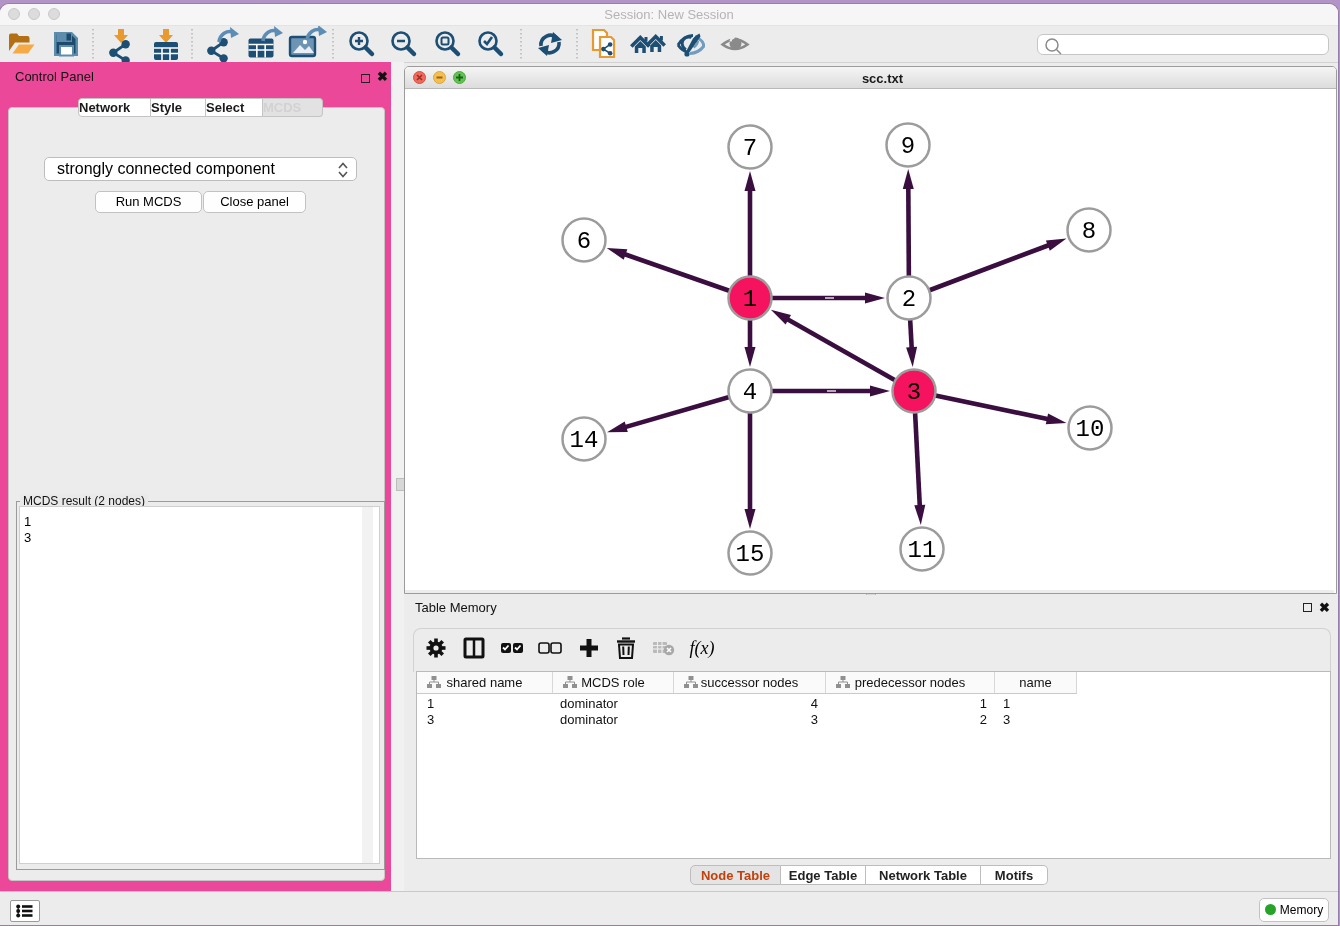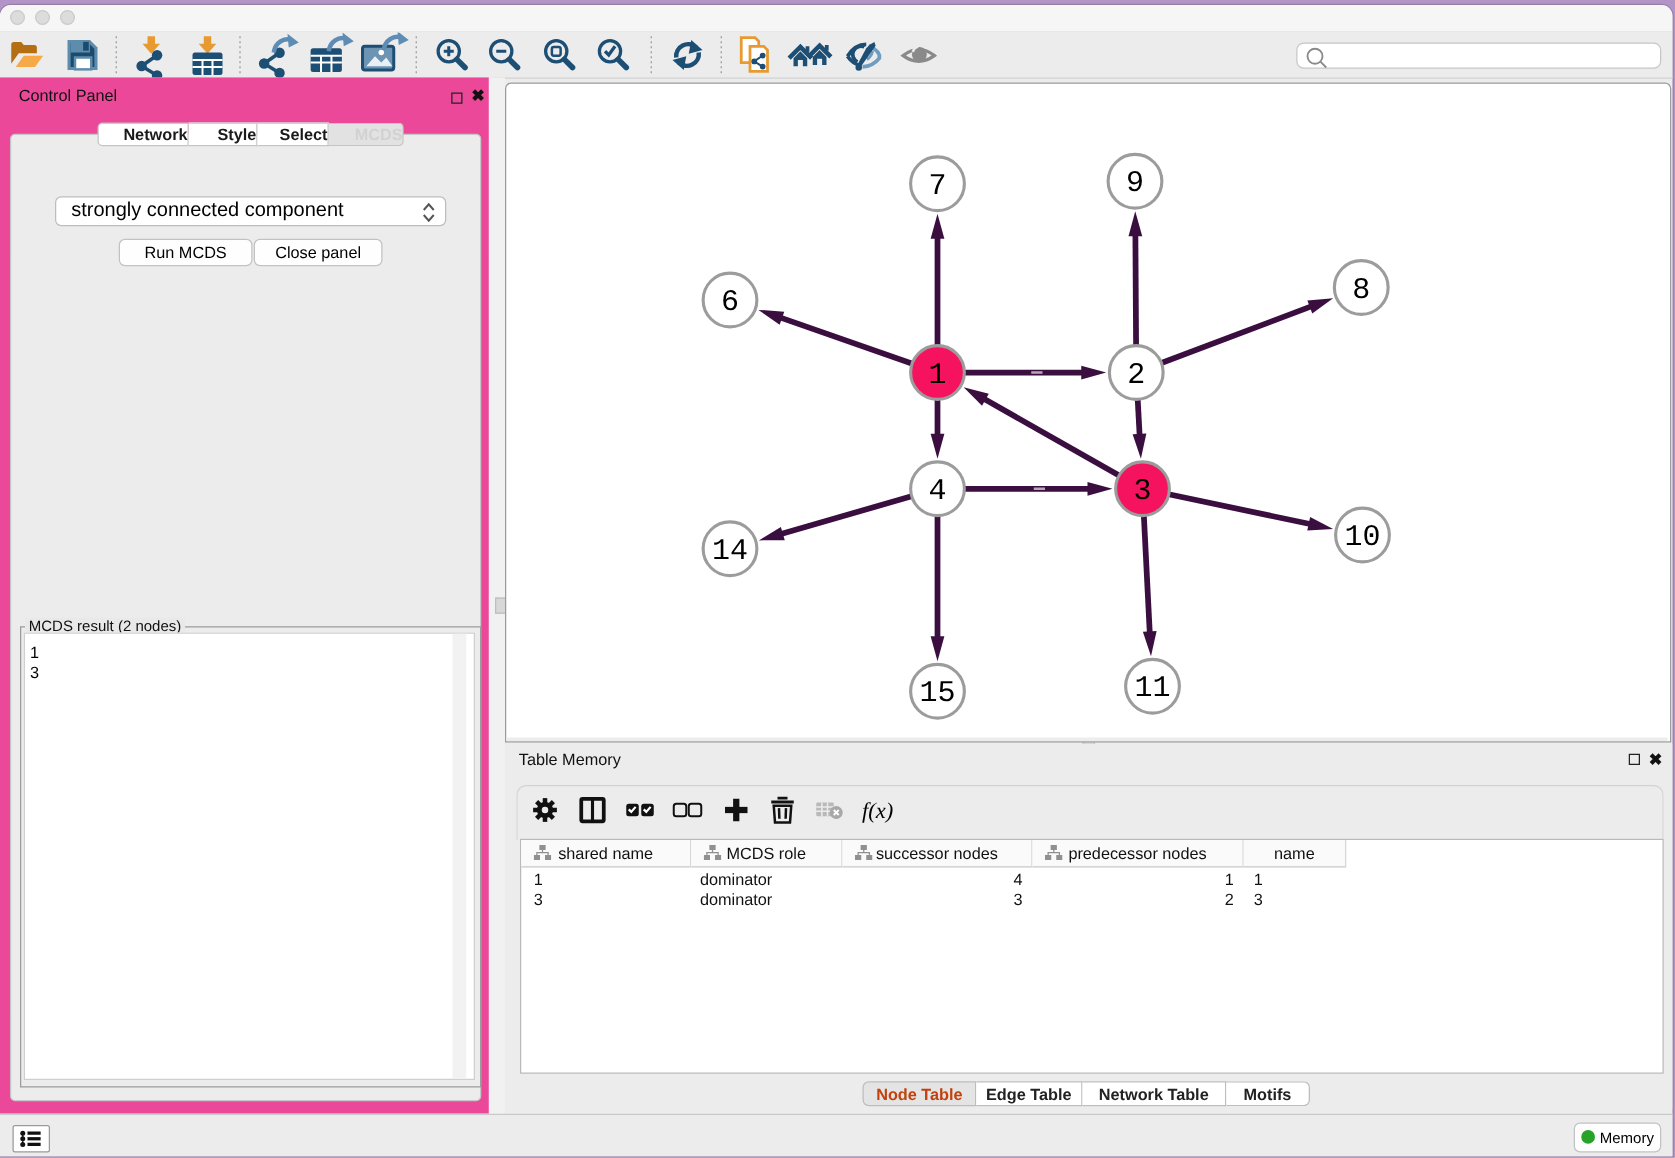--- a/index.html
+++ b/index.html
@@ -7,21 +7,21 @@
 #titlebar{left:0;top:0;width:1338px;height:21px;background:#f6f6f6;border-bottom:1px solid #e3e3e3;}
 .tl{width:12px;height:12px;border-radius:50%;top:4px;background:#dcdcdc;border:1px solid #c9c9c9;box-sizing:border-box;}
 #title{width:100%;top:3px;text-align:center;color:#b7b2b7;font-size:13px;}
 #toolbar{left:0;top:22px;width:1338px;height:36px;background:#ececec;border-bottom:1px solid #d2d2d2;}
 #search{left:1037px;top:8px;width:290px;height:19px;background:#fff;border:1px solid #c6c6c6;border-radius:6px;}
 
 #cp{left:0;top:58px;width:391px;height:829px;background:#ec4899;}
 .phead{font-size:13px;color:#111;}
 .floatbtn{width:9px;height:9px;border:1.5px solid #222;box-sizing:border-box;}
 .closex{font-size:13px;font-weight:bold;color:#111;}
-.tab{position:absolute;top:36px;height:19px;box-sizing:border-box;border:1px solid #c4c4c4;background:#fff;font-size:13px;font-weight:bold;text-align:right;line-height:18px;color:#1a1a1a;}
+.tab{position:absolute;top:36px;height:19px;box-sizing:border-box;border:1px solid #c4c4c4;background:#fff;font-size:13px;font-weight:bold;text-align:left;line-height:18px;color:#1a1a1a;}
 #cpane{left:8px;top:45px;width:375px;height:772px;border:1px solid #c6c6c6;border-radius:4px;background:#ececec;}
 .btn{position:absolute;box-sizing:border-box;background:#fefefe;border:1px solid #c2c2c2;border-radius:5px;font-size:13px;text-align:center;}
 #mcdsbox{left:16px;top:439px;width:367px;height:367px;border:1px solid #9b9b9b;}
 #mcdsinner{left:2px;top:4px;width:361px;height:358px;background:#fff;border:1px solid #cfcfcf;box-sizing:border-box;}
 
 #nwin{left:404px;top:62px;width:931px;height:526px;background:#fff;border:1px solid #9b9b9b;border-radius:5px 5px 0 0;overflow:hidden;}
 #ntitle{left:0;top:0;width:100%;height:21px;background:linear-gradient(#f5f5f5,#dcdcdc);border-bottom:1px solid #b9b9b9;}
 .mtl{width:13px;height:13px;border-radius:50%;top:4px;box-sizing:border-box;}
 
 #tp{left:404px;top:591px;width:934px;height:292px;background:#ececec;}
@@ -33,20 +33,21 @@
 
 #status{left:0;top:887px;width:1338px;height:34px;background:#ececec;border-top:1px solid #c9c9c9;}
 svg text{font-family:"Liberation Mono",monospace;font-size:24px;fill:#000;text-anchor:middle;}
 </style></head>
 <body>
 <div id="win">
   <div id="titlebar" class="abs">
     <div class="tl abs" style="left:8px"></div>
     <div class="tl abs" style="left:28px"></div>
     <div class="tl abs" style="left:48px"></div>
+    <div id="title" class="abs">Session: New Session</div>
   </div>
   <div id="toolbar" class="abs">
     <svg width="780" height="36" style="position:absolute;left:0;top:0">
         <line x1="93" y1="3" x2="93" y2="33" stroke="#9a9a9a" stroke-width="1" stroke-dasharray="1.5,2.5"></line>
         <line x1="192" y1="3" x2="192" y2="33" stroke="#9a9a9a" stroke-width="1" stroke-dasharray="1.5,2.5"></line>
         <line x1="333" y1="3" x2="333" y2="33" stroke="#9a9a9a" stroke-width="1" stroke-dasharray="1.5,2.5"></line>
         <line x1="521" y1="3" x2="521" y2="33" stroke="#9a9a9a" stroke-width="1" stroke-dasharray="1.5,2.5"></line>
         <line x1="577" y1="3" x2="577" y2="33" stroke="#9a9a9a" stroke-width="1" stroke-dasharray="1.5,2.5"></line>
         <g transform="translate(22,18)">
           <path d="M-13,7 L-13,-8.5 Q-13,-10.5 -11,-10.5 L-5,-10.5 L-3,-8 L5.5,-8 Q7.5,-8 7.5,-6 L7.5,-1.5 L-7,-1.5 Z" fill="#b36f12"></path>
@@ -221,20 +222,38 @@
       <div class="abs" style="left:3px;top:-8px;background:#e9e9e9;padding:0 3px;font-size:12px;color:#111">MCDS result (2 nodes)</div>
       <div id="mcdsinner" class="abs">
         <div class="abs" style="left:4px;top:7px;font-size:13px;line-height:16px">1<br>3</div>
         <div class="abs" style="right:6px;top:0;width:11px;height:100%;background:#f2f2f2"></div>
       </div>
     </div>
   </div>
   <div class="abs" style="left:396px;top:474px;width:7px;height:11px;background:#d8d8d8;border:1px solid #bdbdbd"></div>
     <div class="abs" style="left:866px;top:585px;width:8px;height:5px;background:#d8d8d8;border:1px solid #bdbdbd"></div>
     <div id="nwin" class="abs">
+    <div id="ntitle" class="abs">
+      <div class="mtl abs" style="left:8px;background:#ee6a5f;border:1px solid #d3503f">
+          <svg width="11" height="11" style="position:absolute;left:0;top:0">
+            <path d="M3 3 L8 8 M8 3 L3 8" stroke="#9f2b20" stroke-width="1.6"></path>
+          </svg>
+        </div>
+      <div class="mtl abs" style="left:28px;background:#f5bf4f;border:1px solid #d9a741">
+          <svg width="11" height="11" style="position:absolute;left:0;top:0">
+            <path d="M2.5 5.5 L8.5 5.5" stroke="#98631c" stroke-width="1.8"></path>
+          </svg>
+        </div>
+      <div class="mtl abs" style="left:48px;background:#5fc454;border:1px solid #51a73f">
+          <svg width="11" height="11" style="position:absolute;left:0;top:0">
+            <path d="M5.5 2 L5.5 9 M2 5.5 L9 5.5" stroke="#196412" stroke-width="1.8"></path>
+          </svg>
+        </div>
+      <div class="abs" style="left:12px;width:100%;top:4px;text-align:center;font-size:13px;font-weight:bold;color:#1a1a1a">scc.txt</div>
+    </div>
     <div class="abs" style="left:0;top:523px;width:929px;height:3px;background:#ededed"></div>
       <svg id="graph" width="928" height="502" style="position:absolute;left:1px;top:21px">
     <g stroke="#3a0f40" stroke-width="4.6">
           <line x1="344.0" y1="210.0" x2="344.0" y2="100.0"></line>
           <line x1="344.0" y1="210.0" x2="216.7" y2="165.5"></line>
           <line x1="344.0" y1="210.0" x2="462.0" y2="210.0"></line>
           <line x1="344.0" y1="210.0" x2="344.0" y2="262.0"></line>
           <line x1="503.0" y1="210.0" x2="502.3" y2="98.0"></line>
           <line x1="503.0" y1="210.0" x2="644.6" y2="156.5"></line>
           <line x1="503.0" y1="210.0" x2="505.8" y2="262.1"></line>

